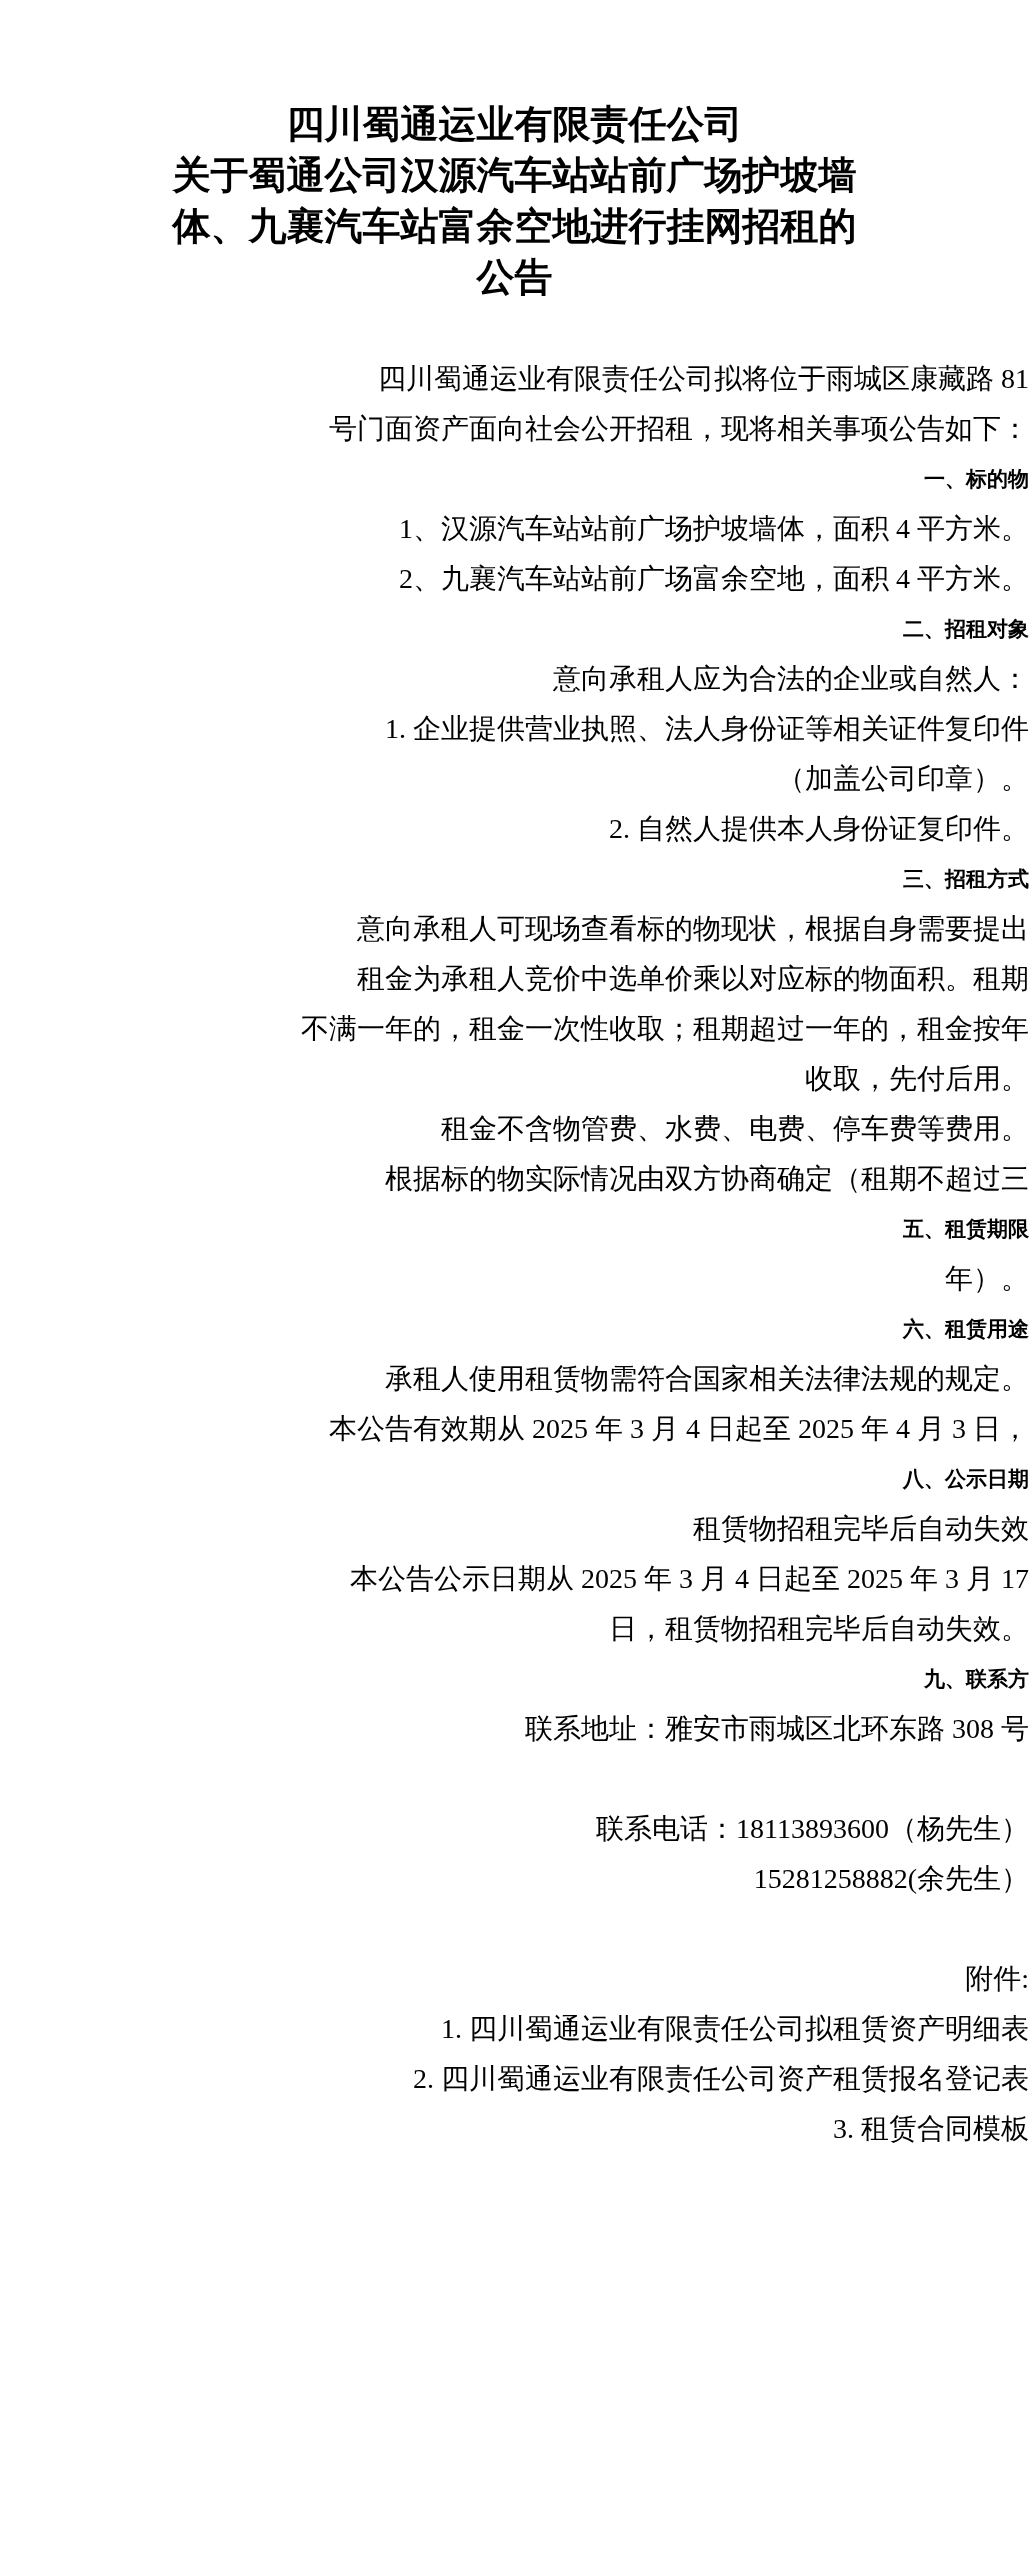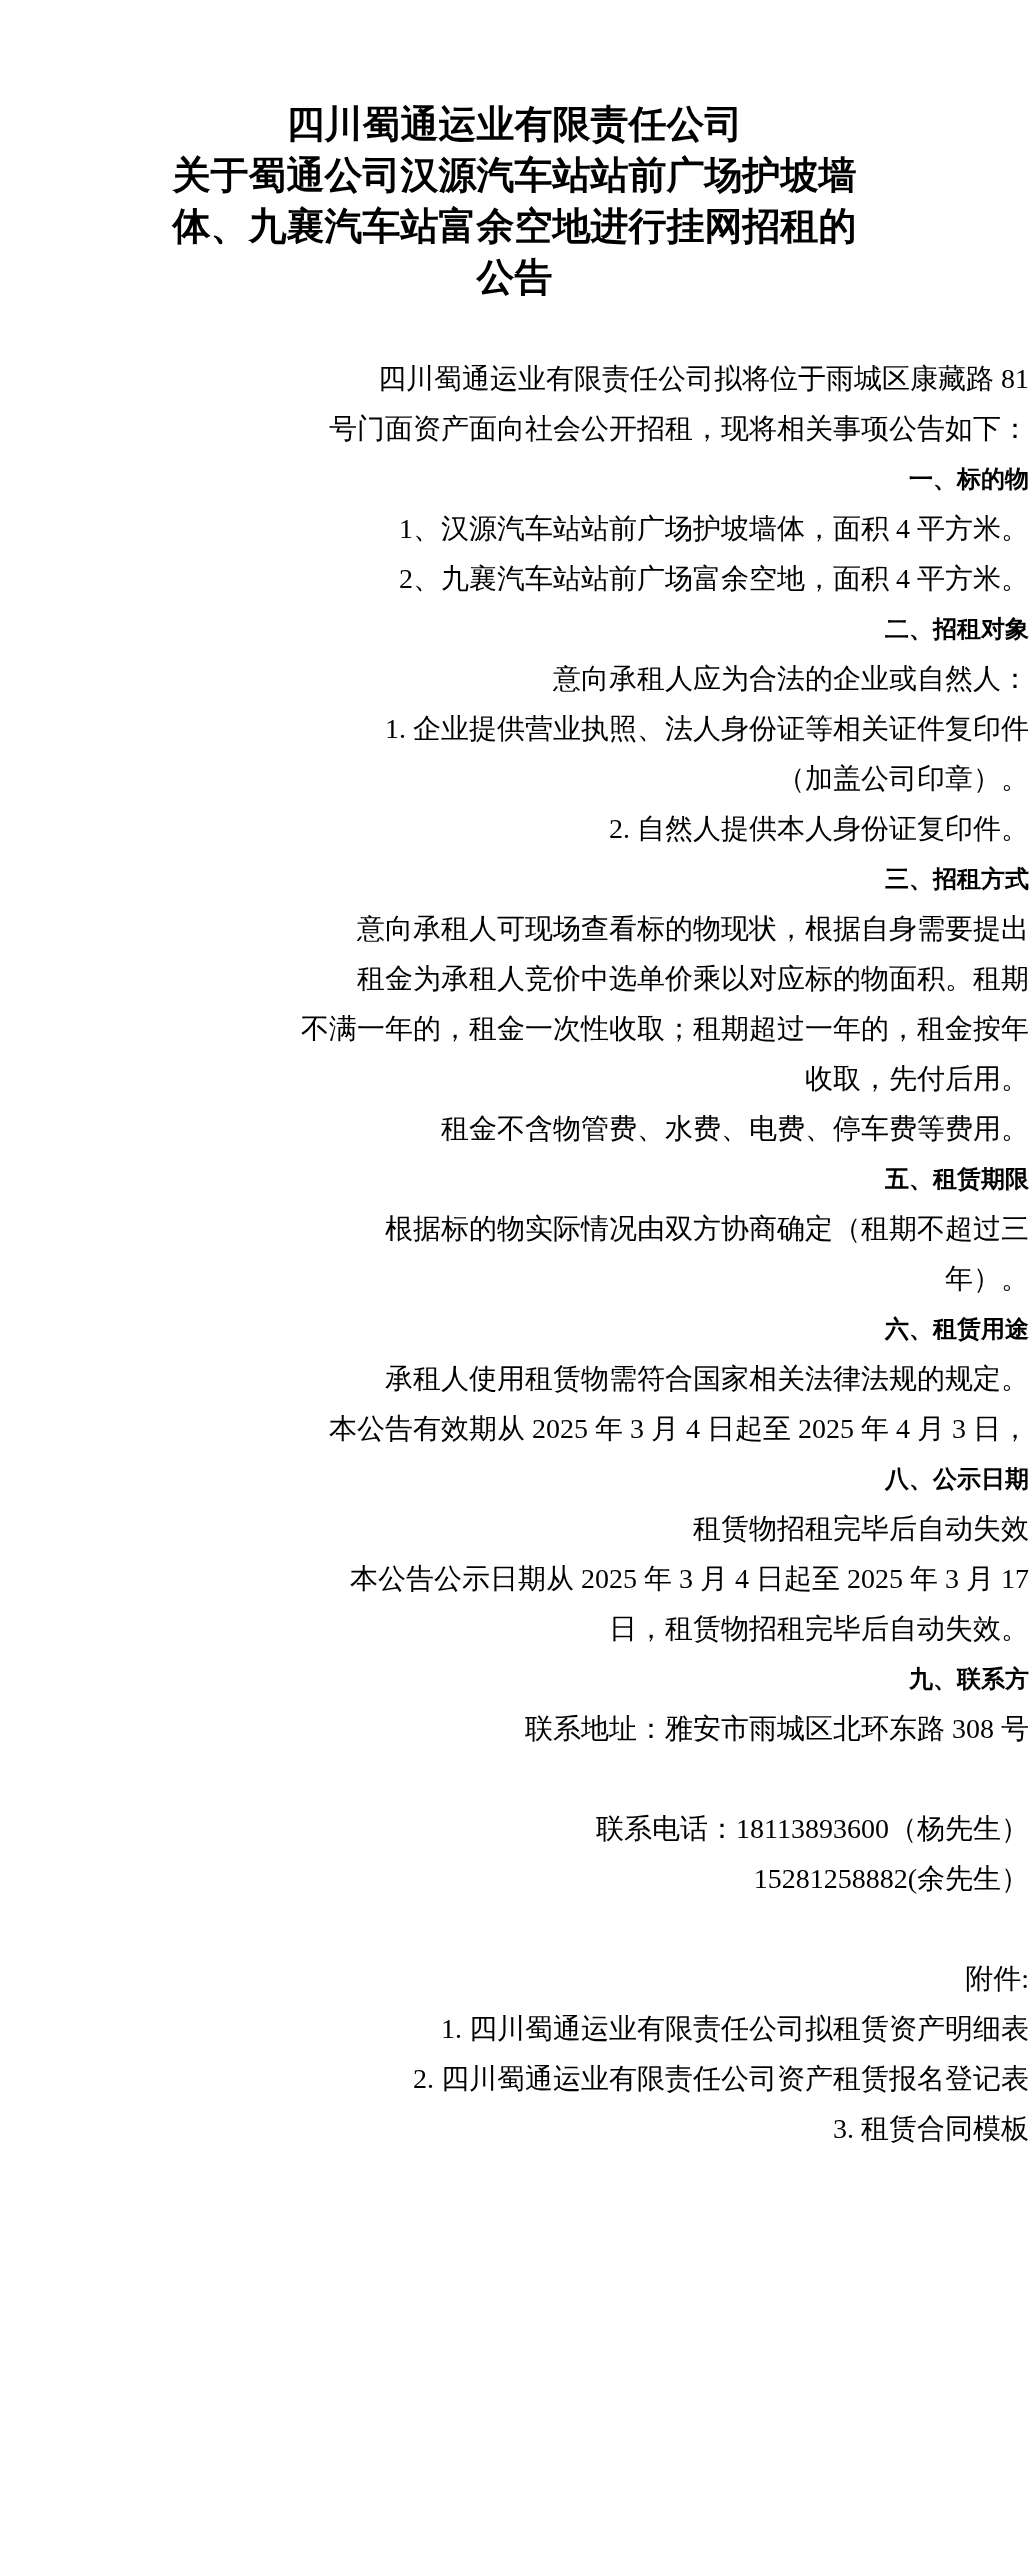--- a/index.html
+++ b/index.html
@@ -22,21 +22,21 @@
   .body {
     margin-left: 158px;
     margin-top: 51px;
     font-size: 28px;
   }
   .line { line-height: 50px; white-space: pre; text-align: right; }
   .ind { padding-left: 56px; }
   .head {
     font-family: "Liberation Sans", "DejaVu Sans", sans-serif;
     font-weight: bold;
-    font-size: 24px;
+    font-size: 21px;
   }
   .phone2 { padding-left: 195px; }
   .spacer { height: 50px; }
   .sig { padding-left: 335px; }
   .sigdate { padding-left: 400px; text-decoration: underline; }
 </style>
 </head>
 <body>
 
 <div class="page">
@@ -63,22 +63,22 @@
     <div class="line ind">2. 自然人提供本人身份证复印件。</div>
 
     <div class="line ind head">三、招租方式</div>
     <div class="line ind">意向承租人可现场查看标的物现状，根据自身需要提出</div>
 
     <div class="line ind">租金为承租人竞价中选单价乘以对应标的物面积。租期</div>
     <div class="line">不满一年的，租金一次性收取；租期超过一年的，租金按年</div>
     <div class="line">收取，先付后用。</div>
     <div class="line ind">租金不含物管费、水费、电费、停车费等费用。</div>
 
+    <div class="line ind">根据标的物实际情况由双方协商确定（租期不超过三</div>
     <div class="line ind head">五、租赁期限</div>
-    <div class="line ind">根据标的物实际情况由双方协商确定（租期不超过三</div>
     <div class="line">年）。</div>
 
     <div class="line ind head">六、租赁用途</div>
     <div class="line ind">承租人使用租赁物需符合国家相关法律法规的规定。</div>
 
     <div class="line ind">本公告有效期从 2025 年 3 月 4 日起至 2025 年 4 月 3 日，</div>
     <div class="line ind head">八、公示日期</div>
 
     <div class="line">租赁物招租完毕后自动失效</div>
     <div class="line ind">本公告公示日期从 2025 年 3 月 4 日起至 2025 年 3 月 17</div>

